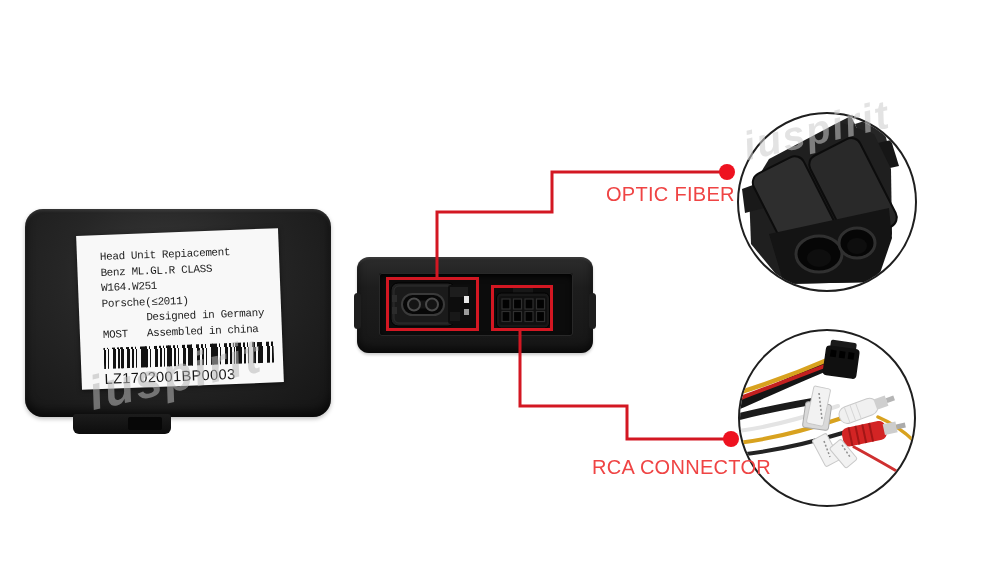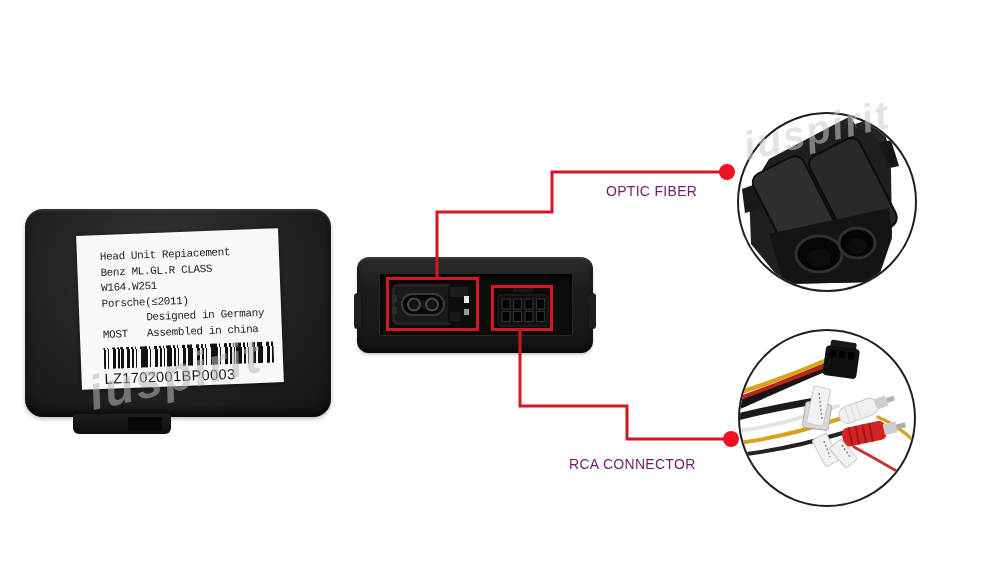--- a/index.html
+++ b/index.html
@@ -53,23 +53,23 @@
   
   .circle{position:absolute;border-radius:50%;border:2px solid #1f1f1f;background:#fff;overflow:hidden;z-index:2;}
   .circle-top{left:737px;top:112px;width:176px;height:176px;}
   .circle-bottom{left:738px;top:329px;width:174px;height:174px;}
   .circle svg{display:block;width:100%;height:100%;}
 
   
   .callouts{position:absolute;left:0;top:0;z-index:7;pointer-events:none;}
   .cline{fill:none;stroke:var(--accent-red,#d31722);stroke-width:3;}
   .cdot{fill:var(--dot-red,#ee1220);}
-  .callout-label{position:absolute;color:#701a75;font-size:14px;letter-spacing:.3px;z-index:7;white-space:nowrap;text-align:right;}
+  .callout-label{position:absolute;color:#ef4444;font-size:20px;letter-spacing:.3px;z-index:7;white-space:nowrap;text-align:right;}
   .lbl-optic{left:606px;top:183px;}
-  .lbl-rca{left:569px;top:456px;}
+  .lbl-rca{left:592px;top:456px;}
 </style>
 </head>
 <body>
 
 <div class="stage">
 
   <div class="box-left">
     <div class="box-left-tab"></div>
     <div class="label">
       <div class="lab-line">Head Unit Repiacement</div>

